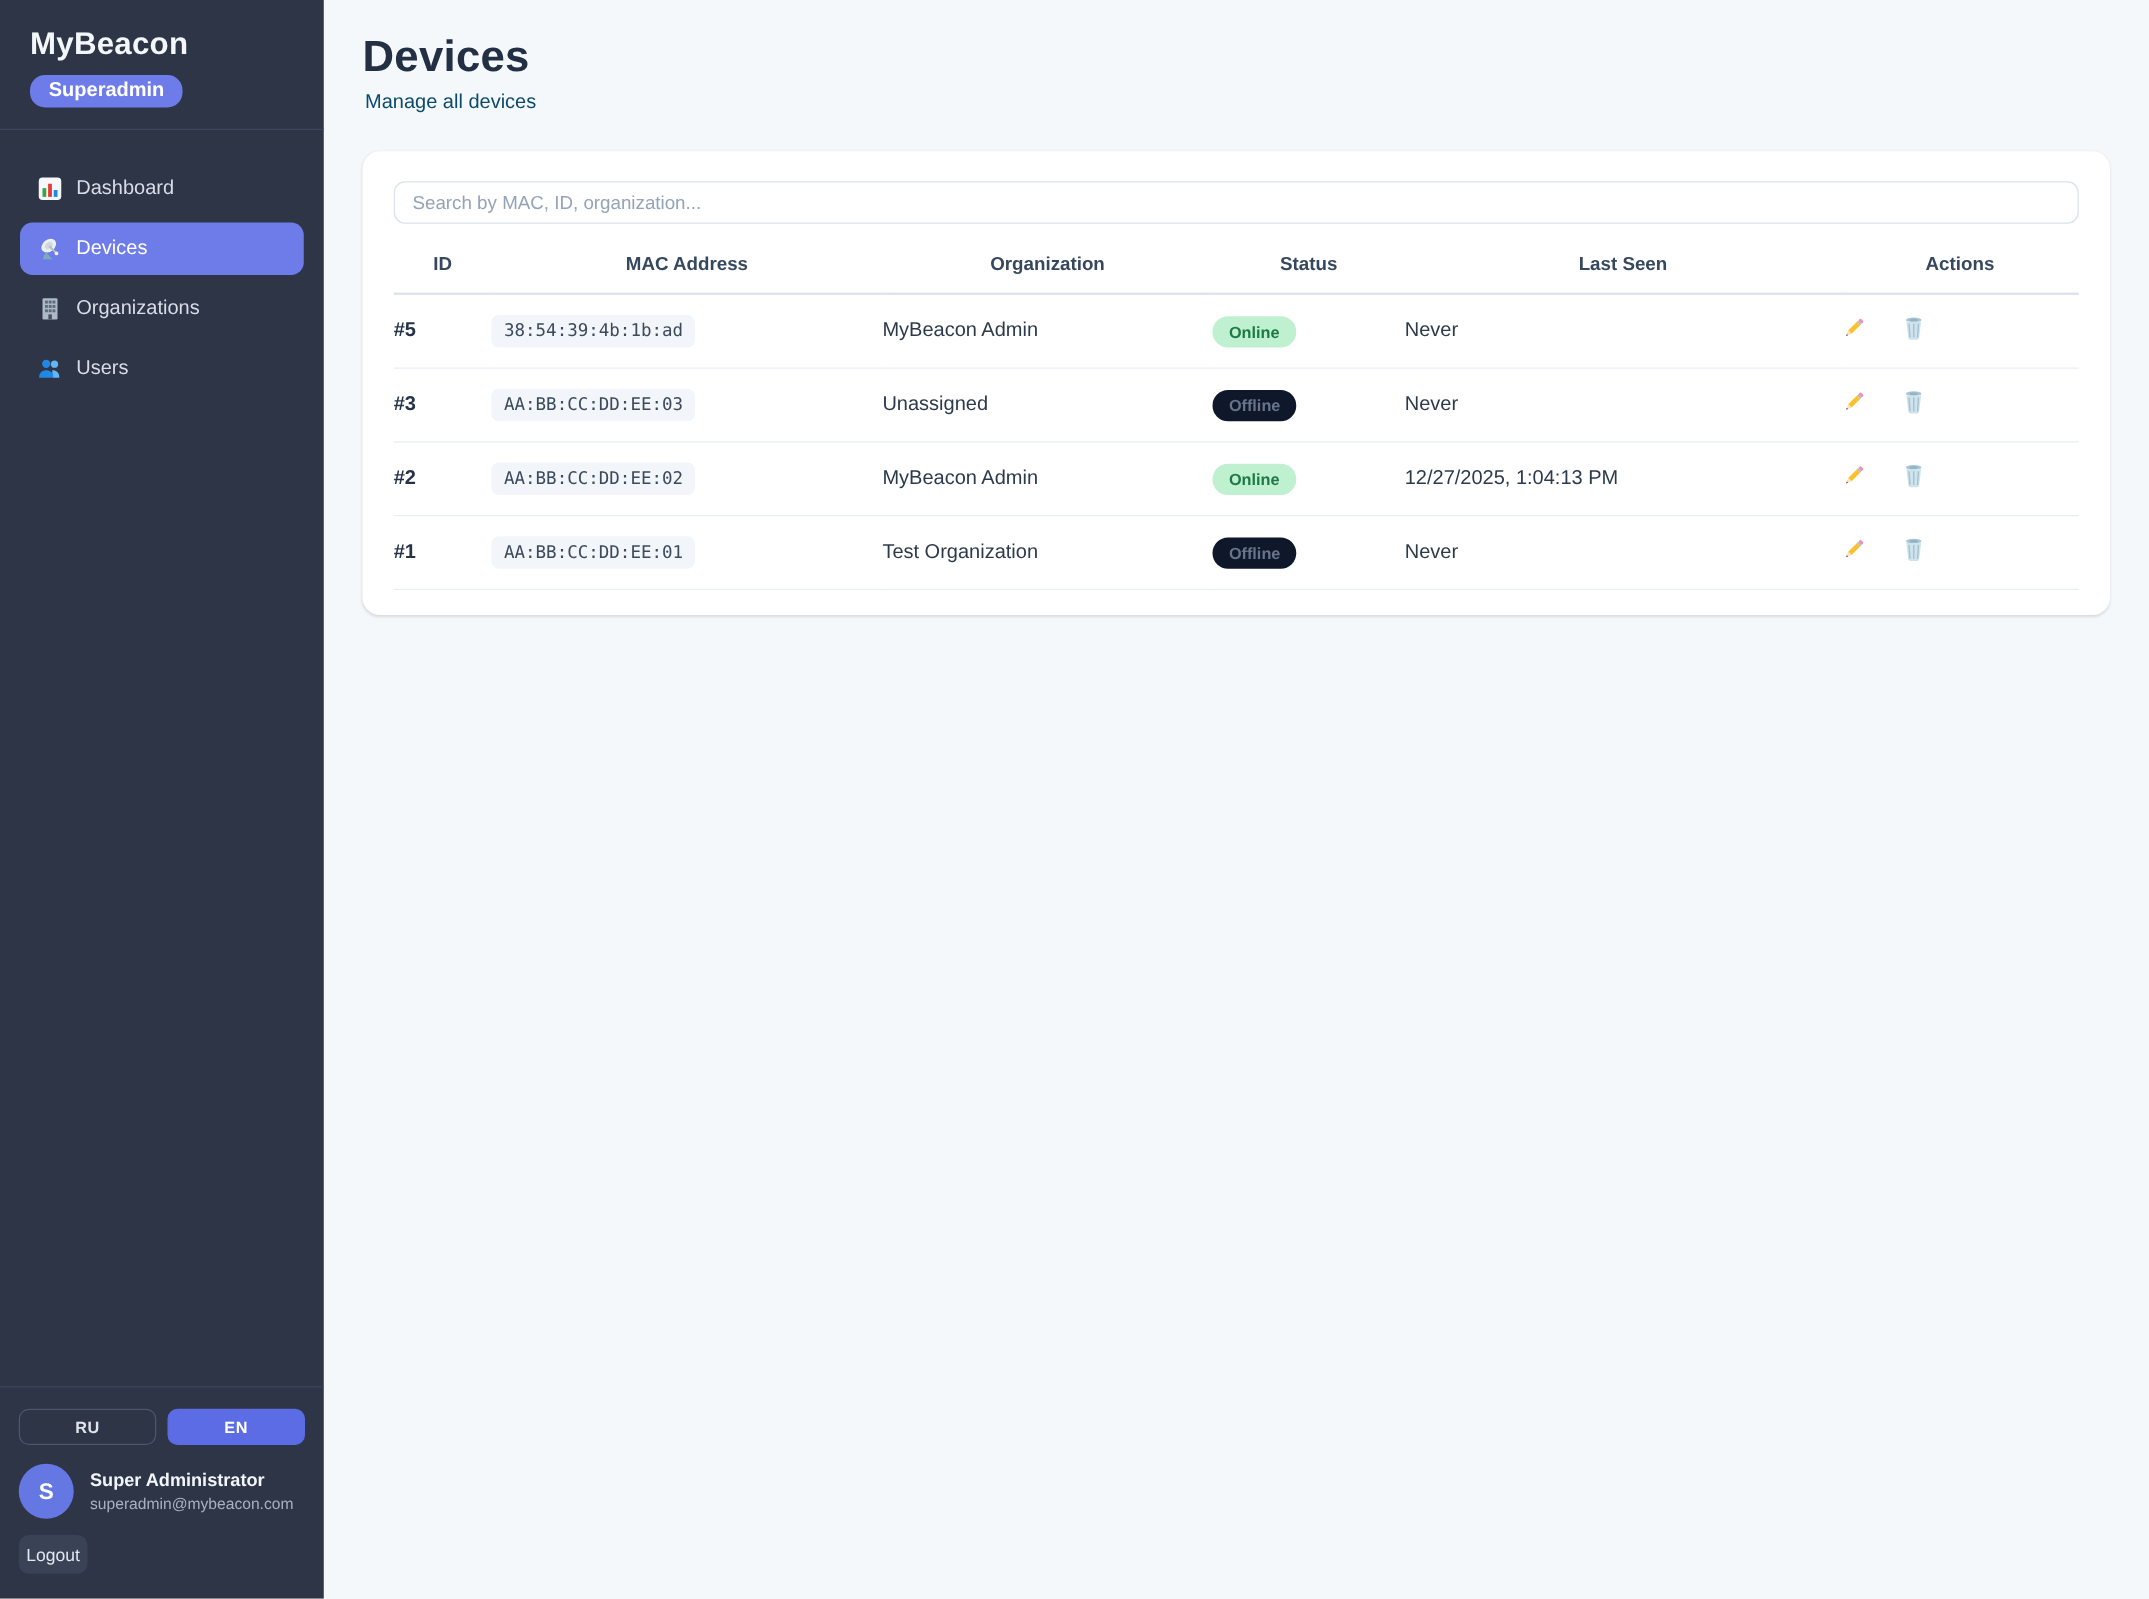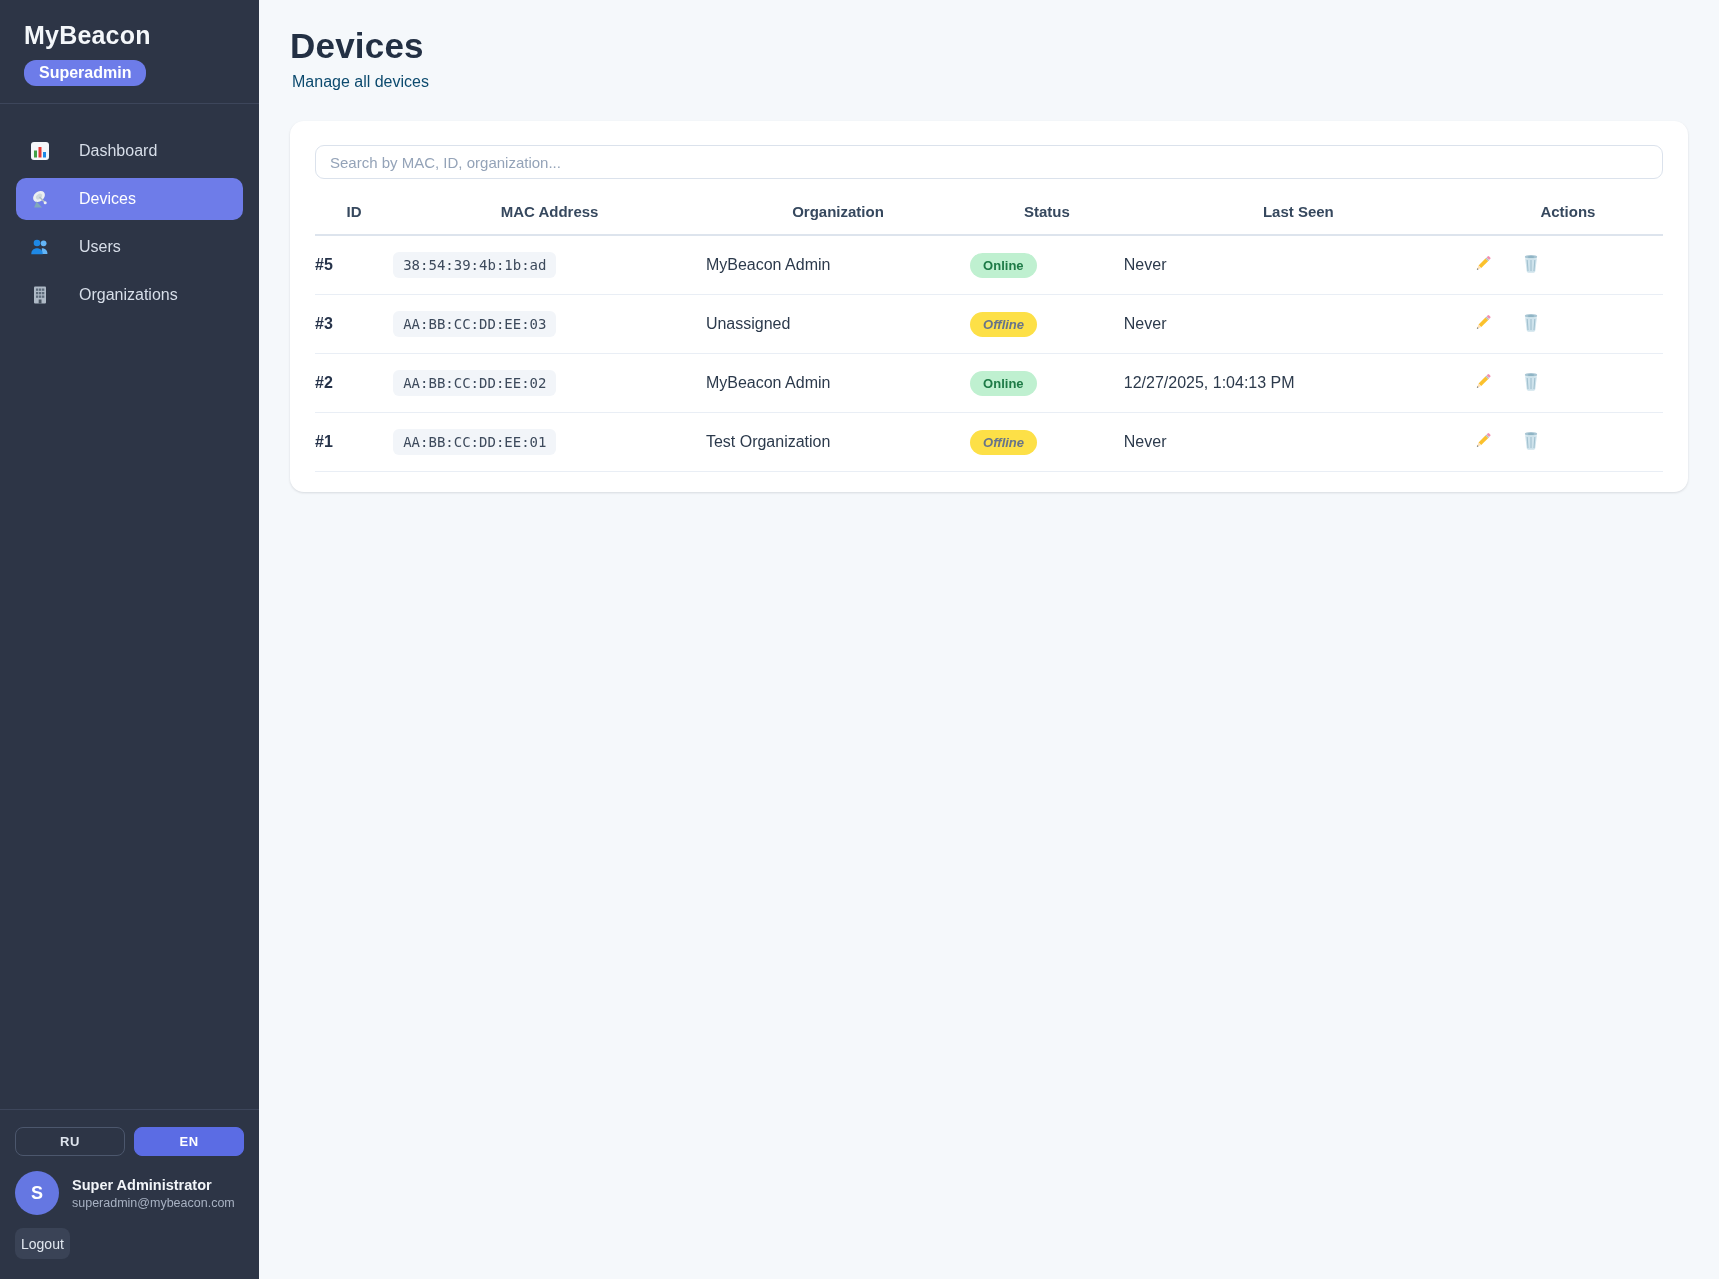--- a/index.html
+++ b/index.html
@@ -19,21 +19,21 @@
   }
   .brand { padding:21px 24px 17px; }
   .brand-title { margin:0; font-size:25px; font-weight:bold; color:#f4f7fa; letter-spacing:.2px; }
   .role-badge {
     display:inline-block; margin-top:10px; background:#6d7ce9; color:#fff;
     font-size:16px; font-weight:bold; padding:4px 15px; border-radius:12px;
   }
   .divider { height:1px; background:#3d465b; }
   .nav { padding:26px 16px 16px; display:flex; flex-direction:column; gap:6px; }
   .nav-item {
-    display:flex; align-items:center; gap:29px; height:42px; padding:0 14px;
+    display:flex; align-items:center; gap:11px; height:42px; padding:0 14px;
     border-radius:10px; color:#d7dee9; font-size:16px; cursor:pointer; user-select:none;
   }
   .nav-item.active { background:#6e7ce9; color:#ffffff; }
   .icon { width:20px; height:20px; display:inline-flex; flex:none; }
   .icon svg { width:100%; height:100%; }
   .sidebar-bottom { margin-top:auto; }
   .lang-row { display:flex; gap:9px; padding:17px 15px 0; }
   .lang-btn {
     flex:1; height:29px; border-radius:8px; border:1px solid #4c576d;
     background:transparent; color:#dfe5ee; font-size:13px; font-weight:bold;
@@ -75,21 +75,21 @@
     padding:16px 0; border-bottom:1px solid #e9eef5;
     font-size:16px; color:#2c3a4c; vertical-align:middle;
   }
   .id-cell { font-weight:bold; color:#26334a; }
   .mac {
     font-family:"DejaVu Sans Mono","Liberation Mono",monospace; font-size:14px;
     background:#f2f5f9; color:#3d4a5c; padding:5px 10px; border-radius:6px; display:inline-block;
   }
   .status-badge { display:inline-block; font-size:13px; font-weight:bold; padding:5px 13px; border-radius:13px; }
   .status-online  { background:#bff0d0; color:#1d7a46; }
-  .status-offline { background:#fde047; color:#67748a;font-style:italic; }
+  .status-offline { background:#0f172a; color:#67748a; }
   .action-btn { background:none; border:none; cursor:pointer; padding:0; margin-right:24px; line-height:0; }
   .action-btn svg { width:21px; height:21px; }
 </style>
 </head>
 <body>
 
 <div class="app">
 
   <aside class="sidebar">
     <div class="brand">
@@ -114,49 +114,49 @@
         <span class="icon">
           <svg viewBox="0 0 20 20">
               <ellipse cx="9" cy="7.5" rx="6.5" ry="4.8" fill="#eceff1" transform="rotate(-40 9 7.5)"></ellipse>
               <ellipse cx="9" cy="7.5" rx="3.4" ry="2.4" fill="#cfd8dc" transform="rotate(-40 9 7.5)"></ellipse>
               <line x1="9.5" y1="8" x2="15" y2="13.5" stroke="#b0bec5" stroke-width="1.6"></line>
               <circle cx="15.2" cy="13.7" r="1.5" fill="#eceff1"></circle>
               <path d="M6.5 12.5 L4.2 18.4 H12 Z" fill="#80a8bb"></path>
             </svg>
         </span>
         <span>Devices</span>
-      </div>
-      <div class="nav-item">
-        <span class="icon">
-          <svg viewBox="0 0 20 20">
-              <circle cx="13.6" cy="6.3" r="2.9" fill="#64b5f6"></circle>
-              <path d="M11.8 11.2 c3-.2 5.6 2 5.6 4.9 v1 h-5.5 Z" fill="#64b5f6"></path>
-              <circle cx="7" cy="6" r="3.3" fill="#1e88e5"></circle>
-              <path d="M1.3 16.5 c0-3.2 2.6-5.3 5.7-5.3 s5.7 2.1 5.7 5.3 v.7 H1.3 Z" fill="#1e88e5"></path>
-            </svg>
-        </span>
-        <span>Users</span>
       </div>
       <div class="nav-item">
         <span class="icon">
           <svg viewBox="0 0 20 20">
               <rect x="4" y="1.5" width="12" height="17" rx="1" fill="#aeb9c6"></rect>
               <rect x="6" y="3.5" width="2.3" height="2.3" fill="#5d6b7a"></rect>
               <rect x="9" y="3.5" width="2.3" height="2.3" fill="#5d6b7a"></rect>
               <rect x="12" y="3.5" width="2.3" height="2.3" fill="#5d6b7a"></rect>
               <rect x="6" y="7" width="2.3" height="2.3" fill="#5d6b7a"></rect>
               <rect x="9" y="7" width="2.3" height="2.3" fill="#5d6b7a"></rect>
               <rect x="12" y="7" width="2.3" height="2.3" fill="#5d6b7a"></rect>
               <rect x="6" y="10.5" width="2.3" height="2.3" fill="#5d6b7a"></rect>
               <rect x="9" y="10.5" width="2.3" height="2.3" fill="#5d6b7a"></rect>
               <rect x="12" y="10.5" width="2.3" height="2.3" fill="#5d6b7a"></rect>
               <rect x="8.7" y="14.5" width="2.8" height="4" fill="#46525f"></rect>
             </svg>
         </span>
         <span>Organizations</span>
+      </div>
+      <div class="nav-item">
+        <span class="icon">
+          <svg viewBox="0 0 20 20">
+              <circle cx="13.6" cy="6.3" r="2.9" fill="#64b5f6"></circle>
+              <path d="M11.8 11.2 c3-.2 5.6 2 5.6 4.9 v1 h-5.5 Z" fill="#64b5f6"></path>
+              <circle cx="7" cy="6" r="3.3" fill="#1e88e5"></circle>
+              <path d="M1.3 16.5 c0-3.2 2.6-5.3 5.7-5.3 s5.7 2.1 5.7 5.3 v.7 H1.3 Z" fill="#1e88e5"></path>
+            </svg>
+        </span>
+        <span>Users</span>
       </div>
     </nav>
 
     <div class="sidebar-bottom">
       <div class="divider"></div>
       <div class="lang-row">
         <button class="lang-btn">RU</button>
         <button class="lang-btn active">EN</button>
       </div>
       <div class="user-row">

